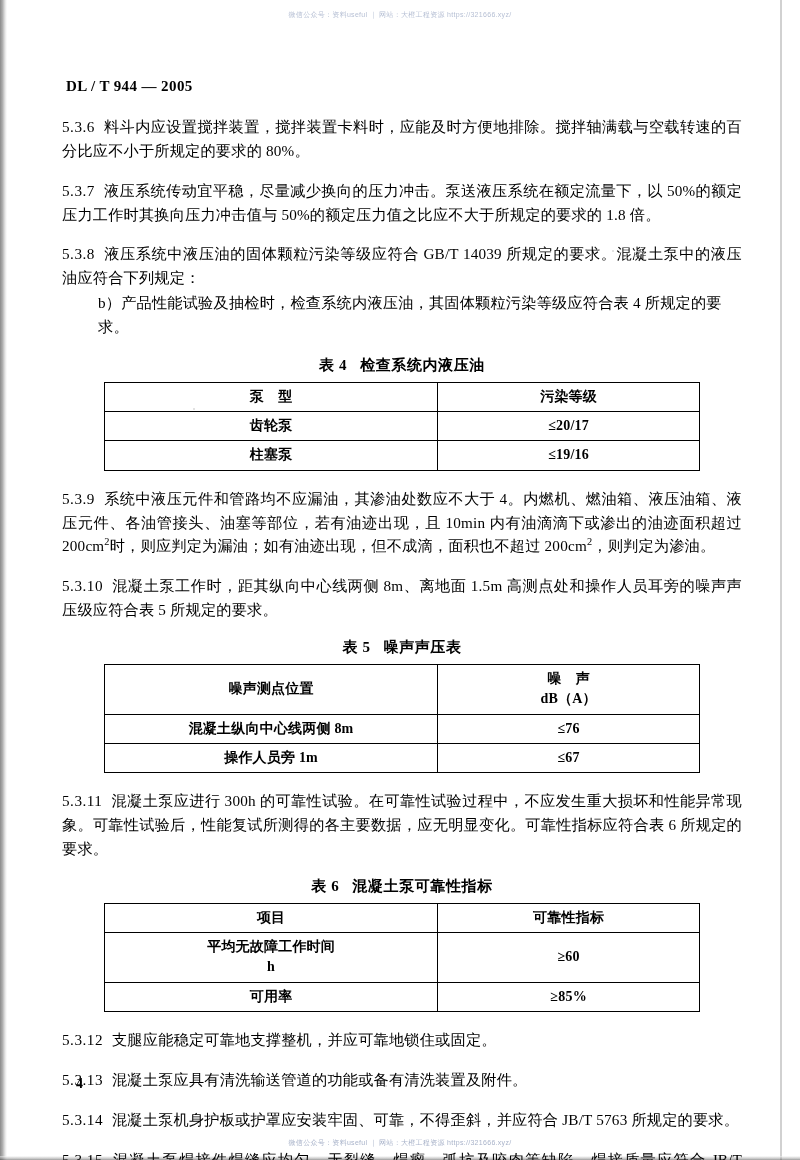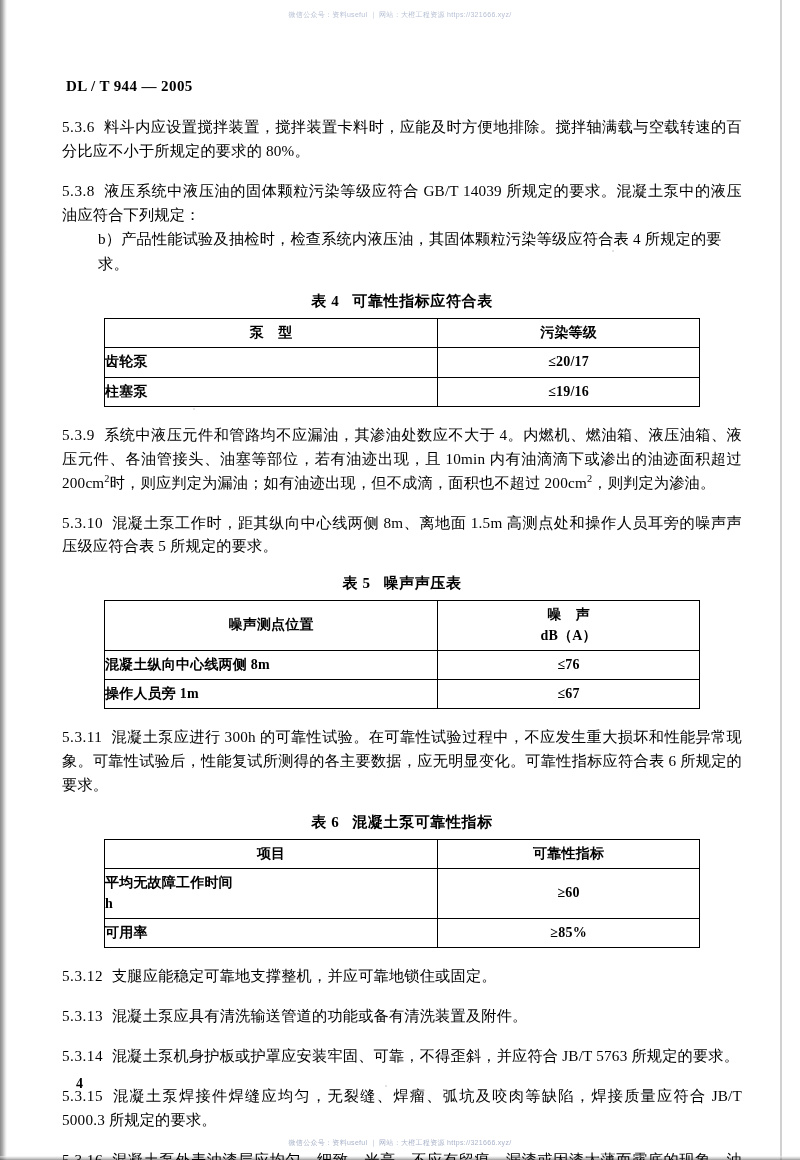--- a/index.html
+++ b/index.html
@@ -125,21 +125,21 @@
     font-weight: bold;
     line-height: 1.45;
     letter-spacing: .2px;
   }
   table.std thead td {
     text-align: center;
   }
   table.std .col-left  { width: 56%; }
   table.std .col-right { width: 44%; }
   table.std td.c { text-align: center; }
-  table.std td.l-indent { }
+  table.std td.l-indent { text-align: center; }
 
   .cell-two-line { line-height: 1.38; }
 
   .page-number {
     position: absolute;
     left: 76px;
     bottom: 68px;
     font-size: 14px;
     font-weight: bold;
     font-family: "Liberation Serif", serif;
@@ -166,30 +166,33 @@
   <div class="watermark top">微信公众号：资料useful ｜ 网站：大橙工程资源 https://321666.xyz/</div>
 
   <div class="content">
 
     <div class="doc-code">DL / T 944 — 2005</div>
 
     <p class="clause">
       <span class="num">5.3.6</span><span>料斗内应设置搅拌装置，搅拌装置卡料时，应能及时方便地排除。搅拌轴满载与空载转速的百分比应不小于所规定的要求的 80%。</span>
     </p>
 
+    <p class="clause">
+      <span class="num">5.3.7</span><span>液压系统传动宜平稳，尽量减少换向的压力冲击。泵送液压系统在额定流量下，以 50%的额定压力工作时其换向压力冲击值与 50%的额定压力值之比应不大于所规定的要求的 1.8 倍。</span>
+    </p>
 
     <p class="clause">
       <span class="num">5.3.8</span><span>液压系统中液压油的固体颗粒污染等级应符合 GB/T 14039 所规定的要求。混凝土泵中的液压油应符合下列规定：</span>
     </p>
 
     <p class="list-item">b）产品性能试验及抽检时，检查系统内液压油，其固体颗粒污染等级应符合表 4 所规定的要求。</p>
 
     <div class="table-block">
       <div class="table-caption">
-        <span>表 4</span><span class="cap-sep"></span><span>可靠性指标应符合表</span>
+        <span>表 4</span><span class="cap-sep"></span><span>检查系统内液压油</span>
       </div>
       <table class="std">
         <thead>
           <tr>
             <td class="col-left">泵　型</td>
             <td class="col-right">污染等级</td>
           </tr>
         </thead>
         <tbody>
           <tr>

